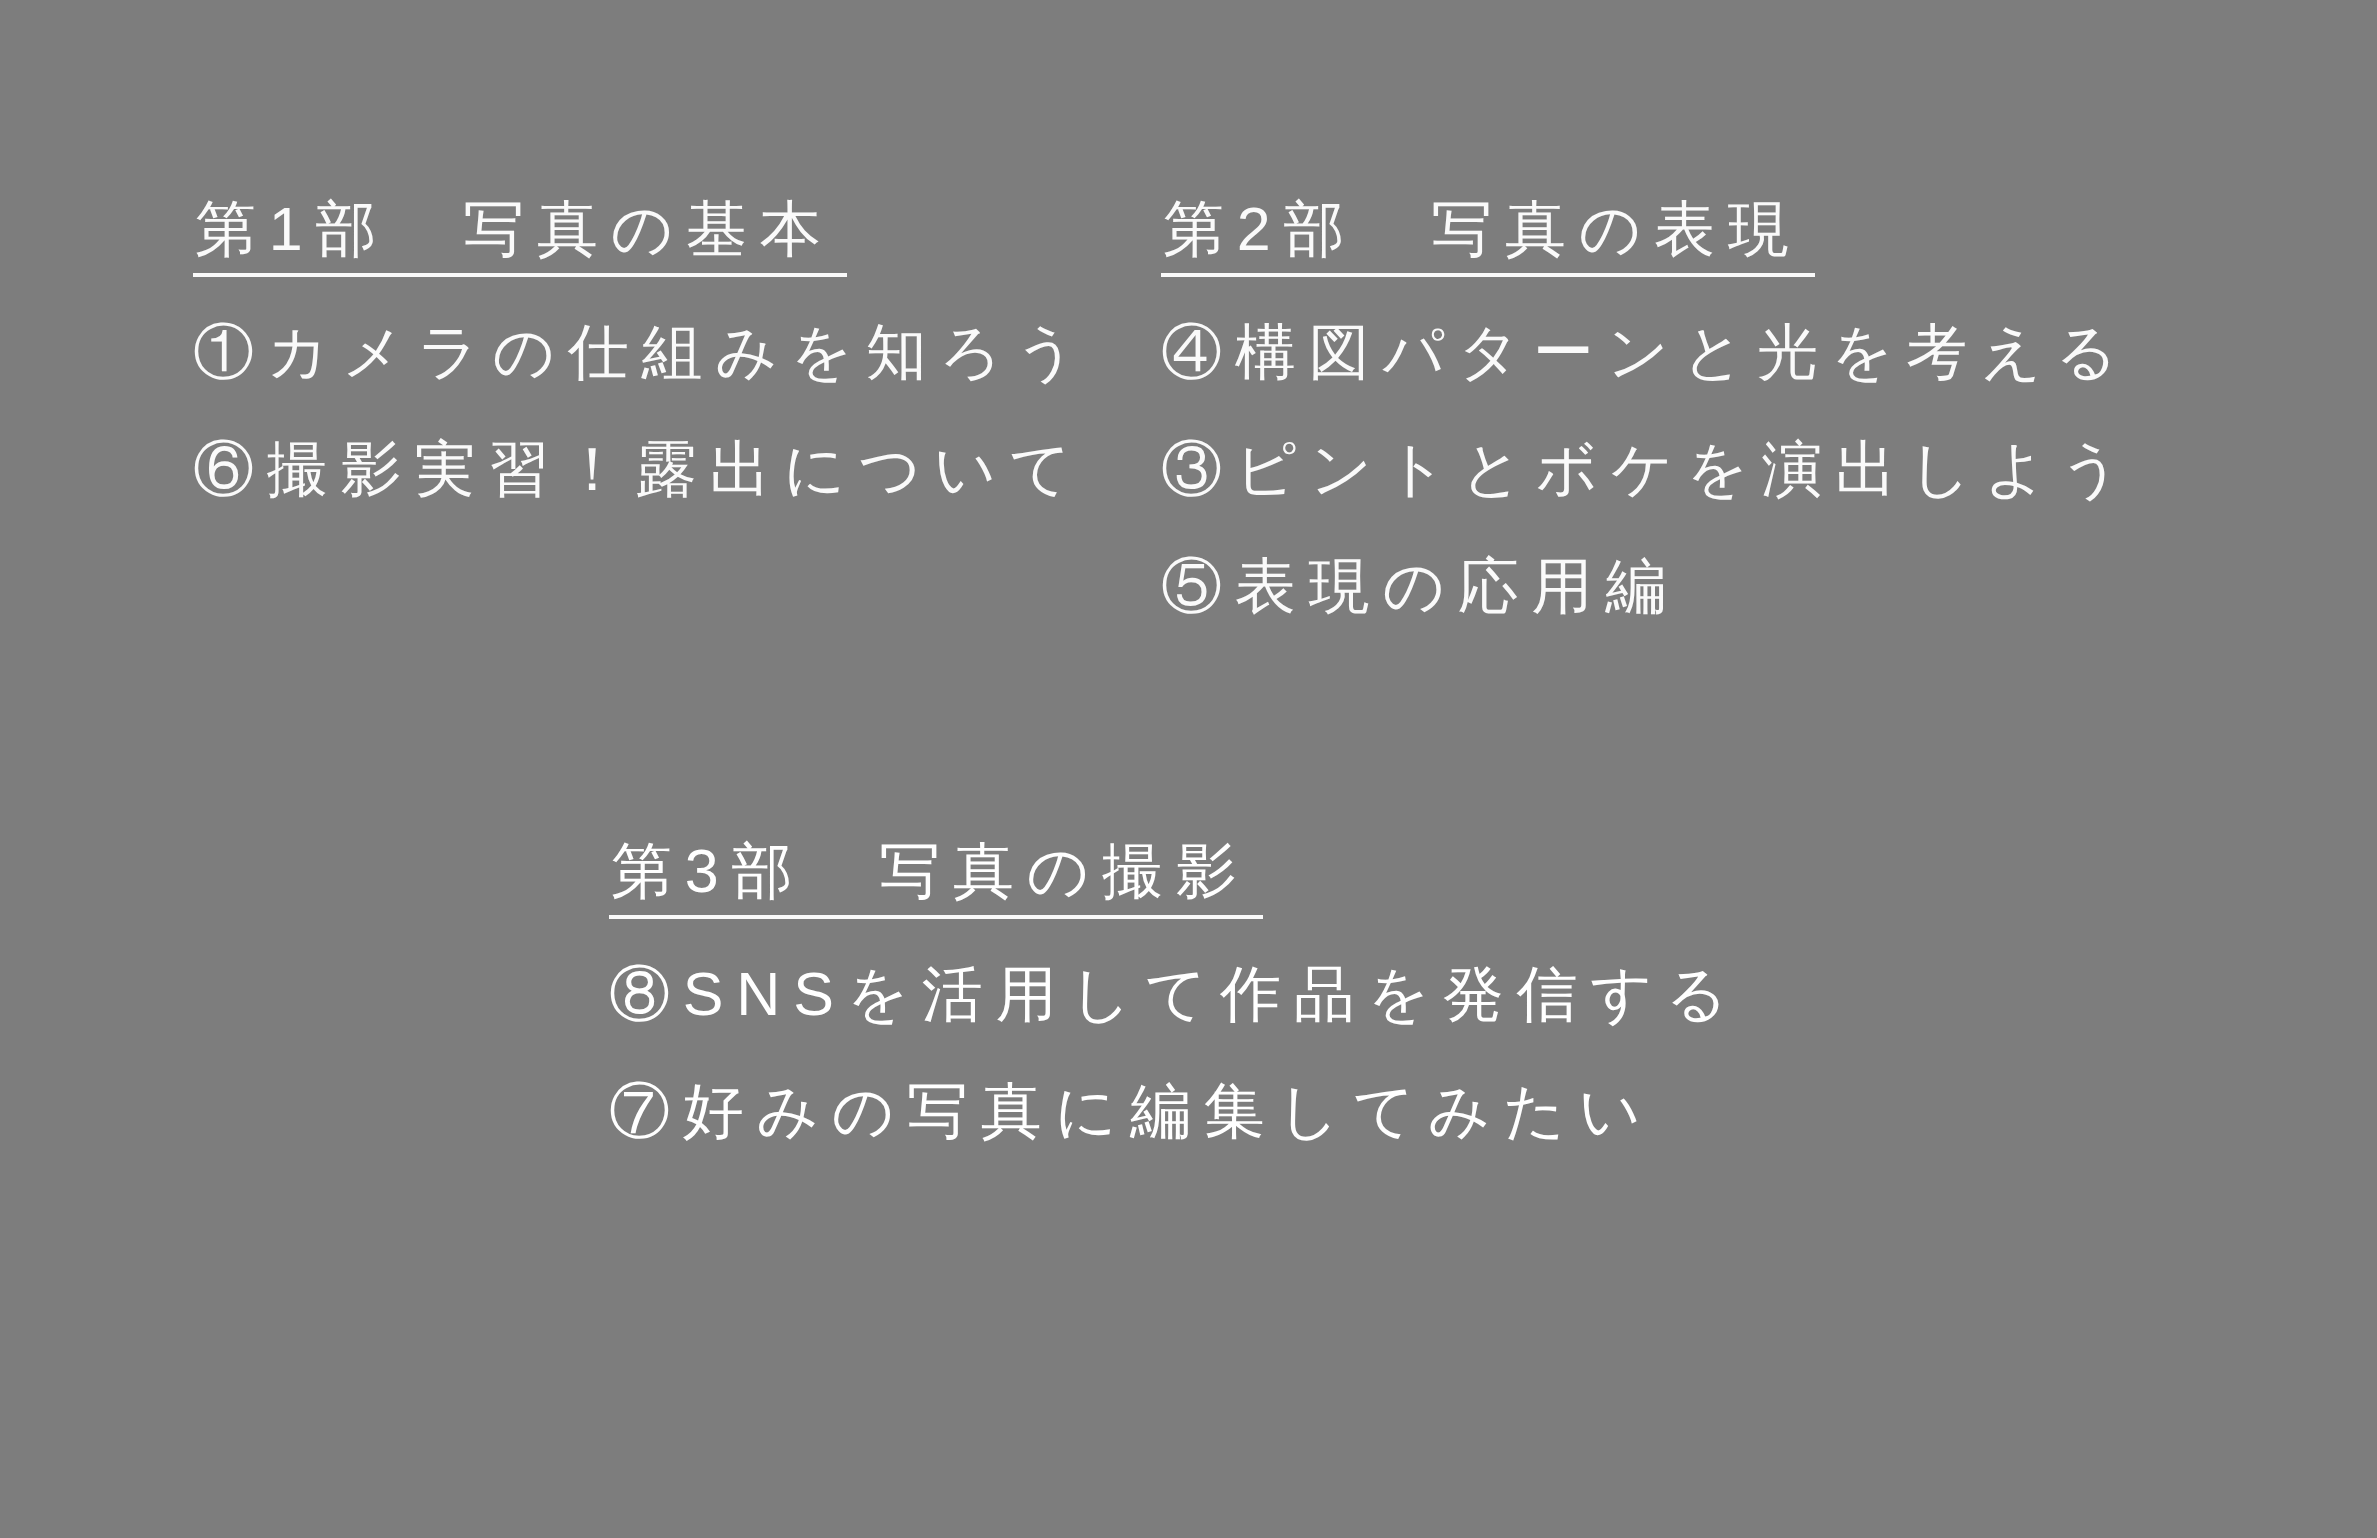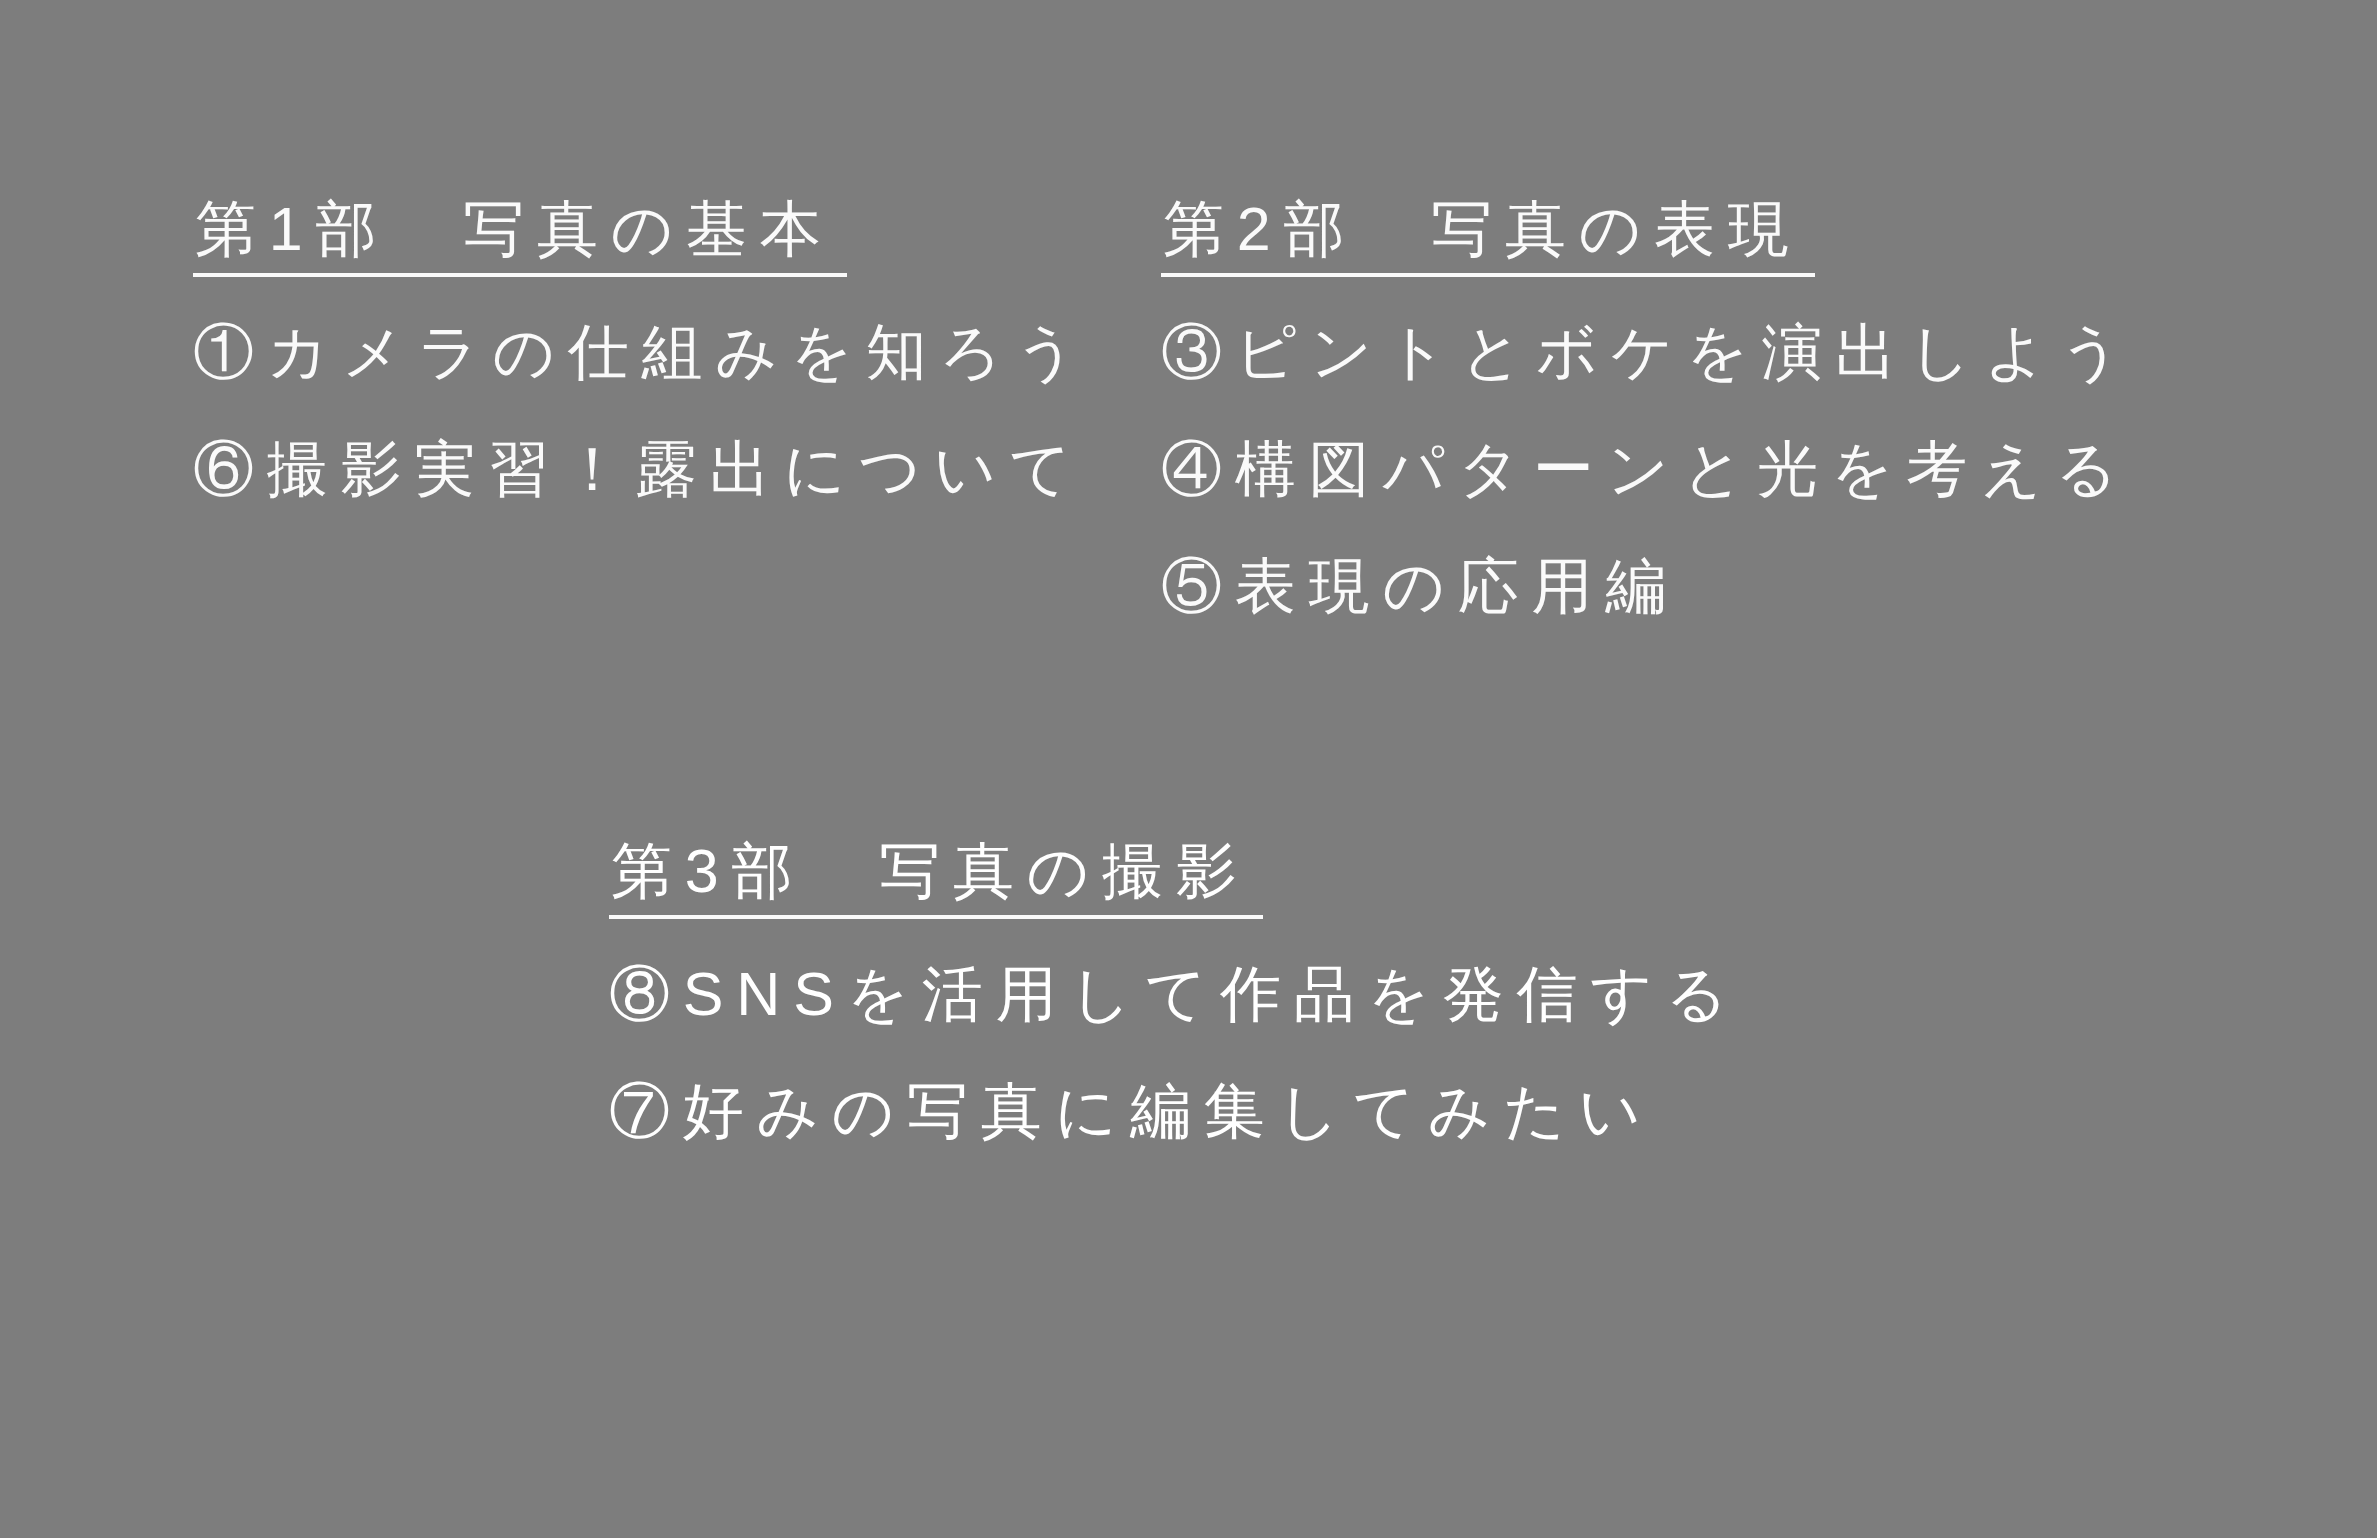--- a/index.html
+++ b/index.html
@@ -51,22 +51,22 @@
 <div class="slide">
 
   <div class="section" id="section-1" style="color: rgb(250, 250, 250);">
     <h2 class="section-title" style="border-bottom-color: rgb(250, 250, 250);">第1部　写真の基本</h2>
     <div class="section-item">①カメラの仕組みを知ろう</div>
     <div class="section-item">⑥撮影実習！露出について</div>
   </div>
 
   <div class="section" id="section-2" style="color: rgb(250, 250, 250);">
     <h2 class="section-title" style="border-bottom-color: rgb(250, 250, 250);">第2部　写真の表現</h2>
+    <div class="section-item">④構図パターンと光を考える</div>
     <div class="section-item">③ピントとボケを演出しよう</div>
-    <div class="section-item">④構図パターンと光を考える</div>
     <div class="section-item">⑤表現の応用編</div>
   </div>
 
   <div class="section" id="section-3" style="color: #ffffff;">
     <h2 class="section-title" style="border-bottom-color: rgb(250, 250, 250);">第3部　写真の撮影</h2>
     <div class="section-item">⑧SNSを活用して作品を発信する</div>
     <div class="section-item">⑦好みの写真に編集してみたい</div>
   </div>
 
 </div>

